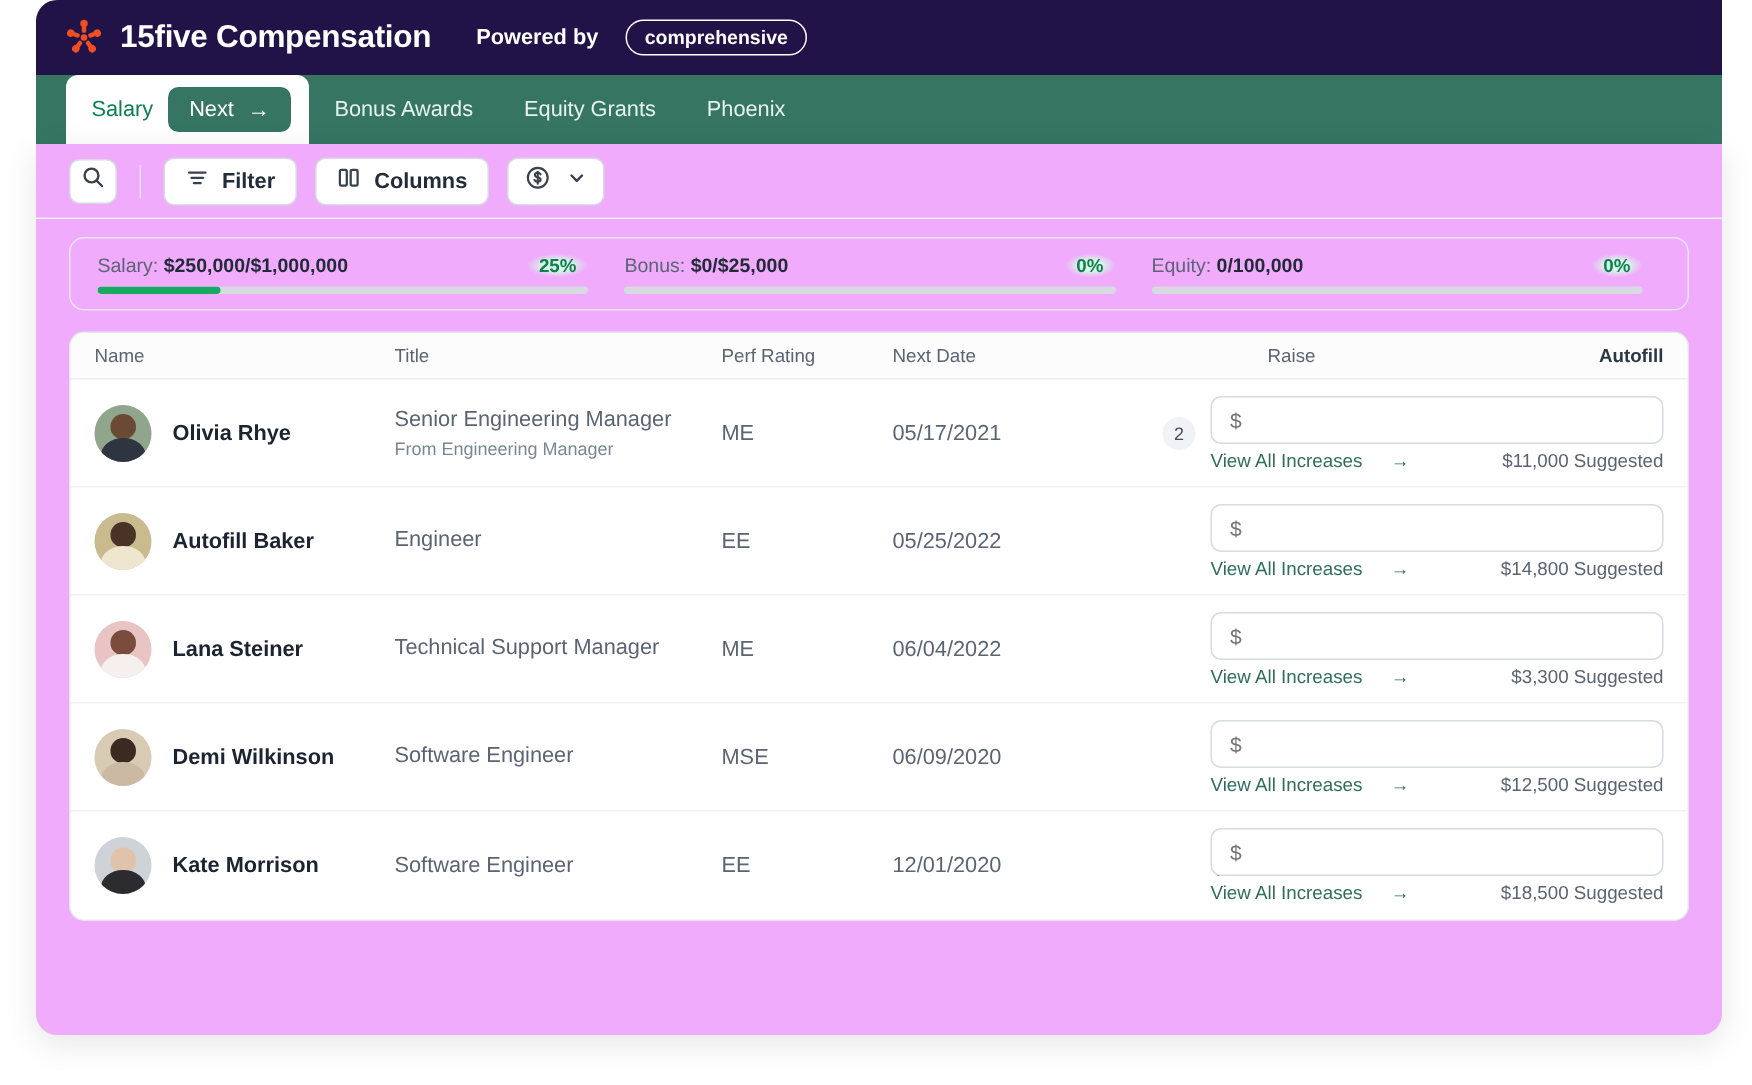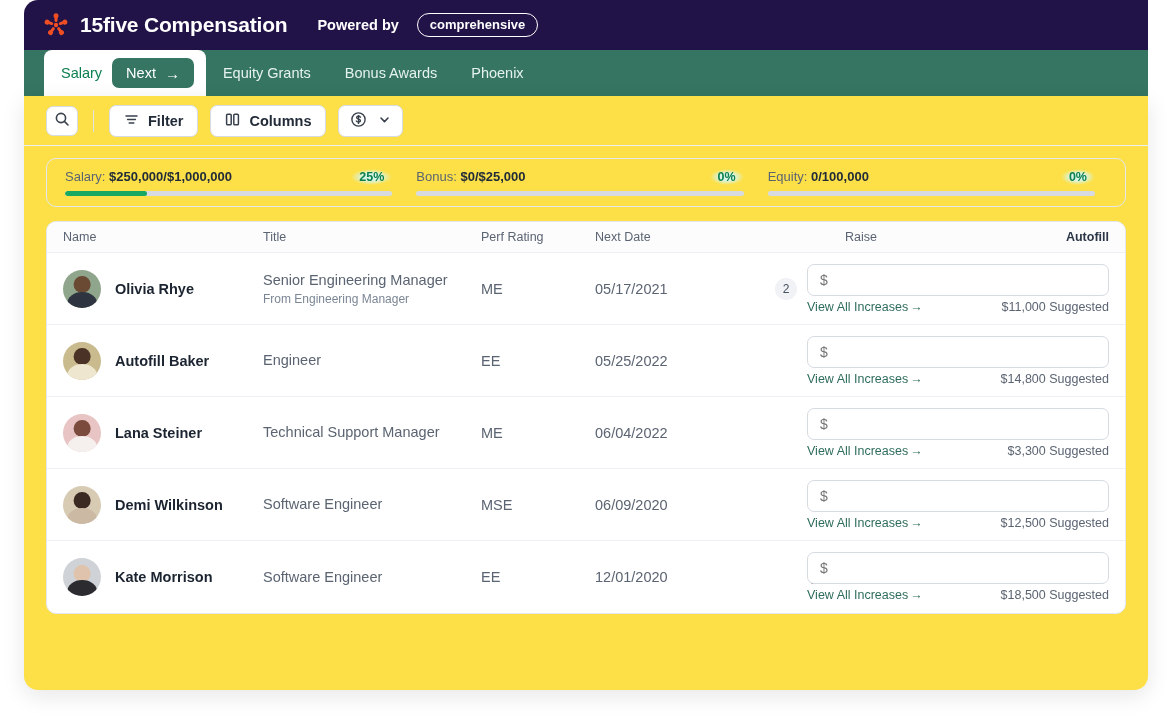--- a/index.html
+++ b/index.html
@@ -90,21 +90,21 @@
     cursor: pointer;
     border: none;
     font-family: inherit;
   }
   .next-btn .arrow { font-size: 15px; line-height: 1; }
 
   
   .main-card {
     position: absolute;
     left: 24px; top: 96px; width: 1124px; height: 594px;
-    background: #fde047;
+    background: #f0abfc;
     border-bottom-left-radius: 14px;
     border-bottom-right-radius: 14px;
     box-shadow: 0 6px 22px rgba(16,24,40,0.10);
   }
 
   
   .toolbar {
     height: 50px;
     display: flex; align-items: center;
     padding: 0 22px;
@@ -250,21 +250,21 @@
     height: 100%;
   }
   .fld-dollar { flex: 1 1 0; padding: 0 12px; }
   .fld-pct { flex: 1 1 0; padding: 0 12px; text-align: right; border-left: 1px solid #d6dae1; }
   .raise-sub {
     display: flex; justify-content: space-between; align-items: center;
     width: 302px;
   }
   .view-all {
     font-size: 12.5px; color: #2f6d5b; cursor: pointer;
-    display: inline-flex; align-items: center; gap: 2px;
+    display: inline-flex; align-items: center; gap: 19px;
     white-space: nowrap;
   }
   .suggested { font-size: 12.5px; color: #5b6472; white-space: nowrap; }
 </style>
 </head>
 <body>
 
 <div class="app-window">
 
   <div class="topbar">
@@ -304,24 +304,24 @@
 
   <div class="navbar">
     <div class="nav-item active">
       <span>Salary</span>
       <button class="next-btn">
         <span>Next</span>
         <span class="arrow">→</span>
       </button>
     </div>
     <div class="nav-item">
-      <span>Equity Grants</span>
+      <span>Bonus Awards</span>
     </div>
     <div class="nav-item">
-      <span>Bonus Awards</span>
+      <span>Equity Grants</span>
     </div>
     <div class="nav-item">
       <span>Phoenix</span>
     </div>
   </div>
 </div>
 
 <div class="main-card">
 
   <div class="toolbar">

